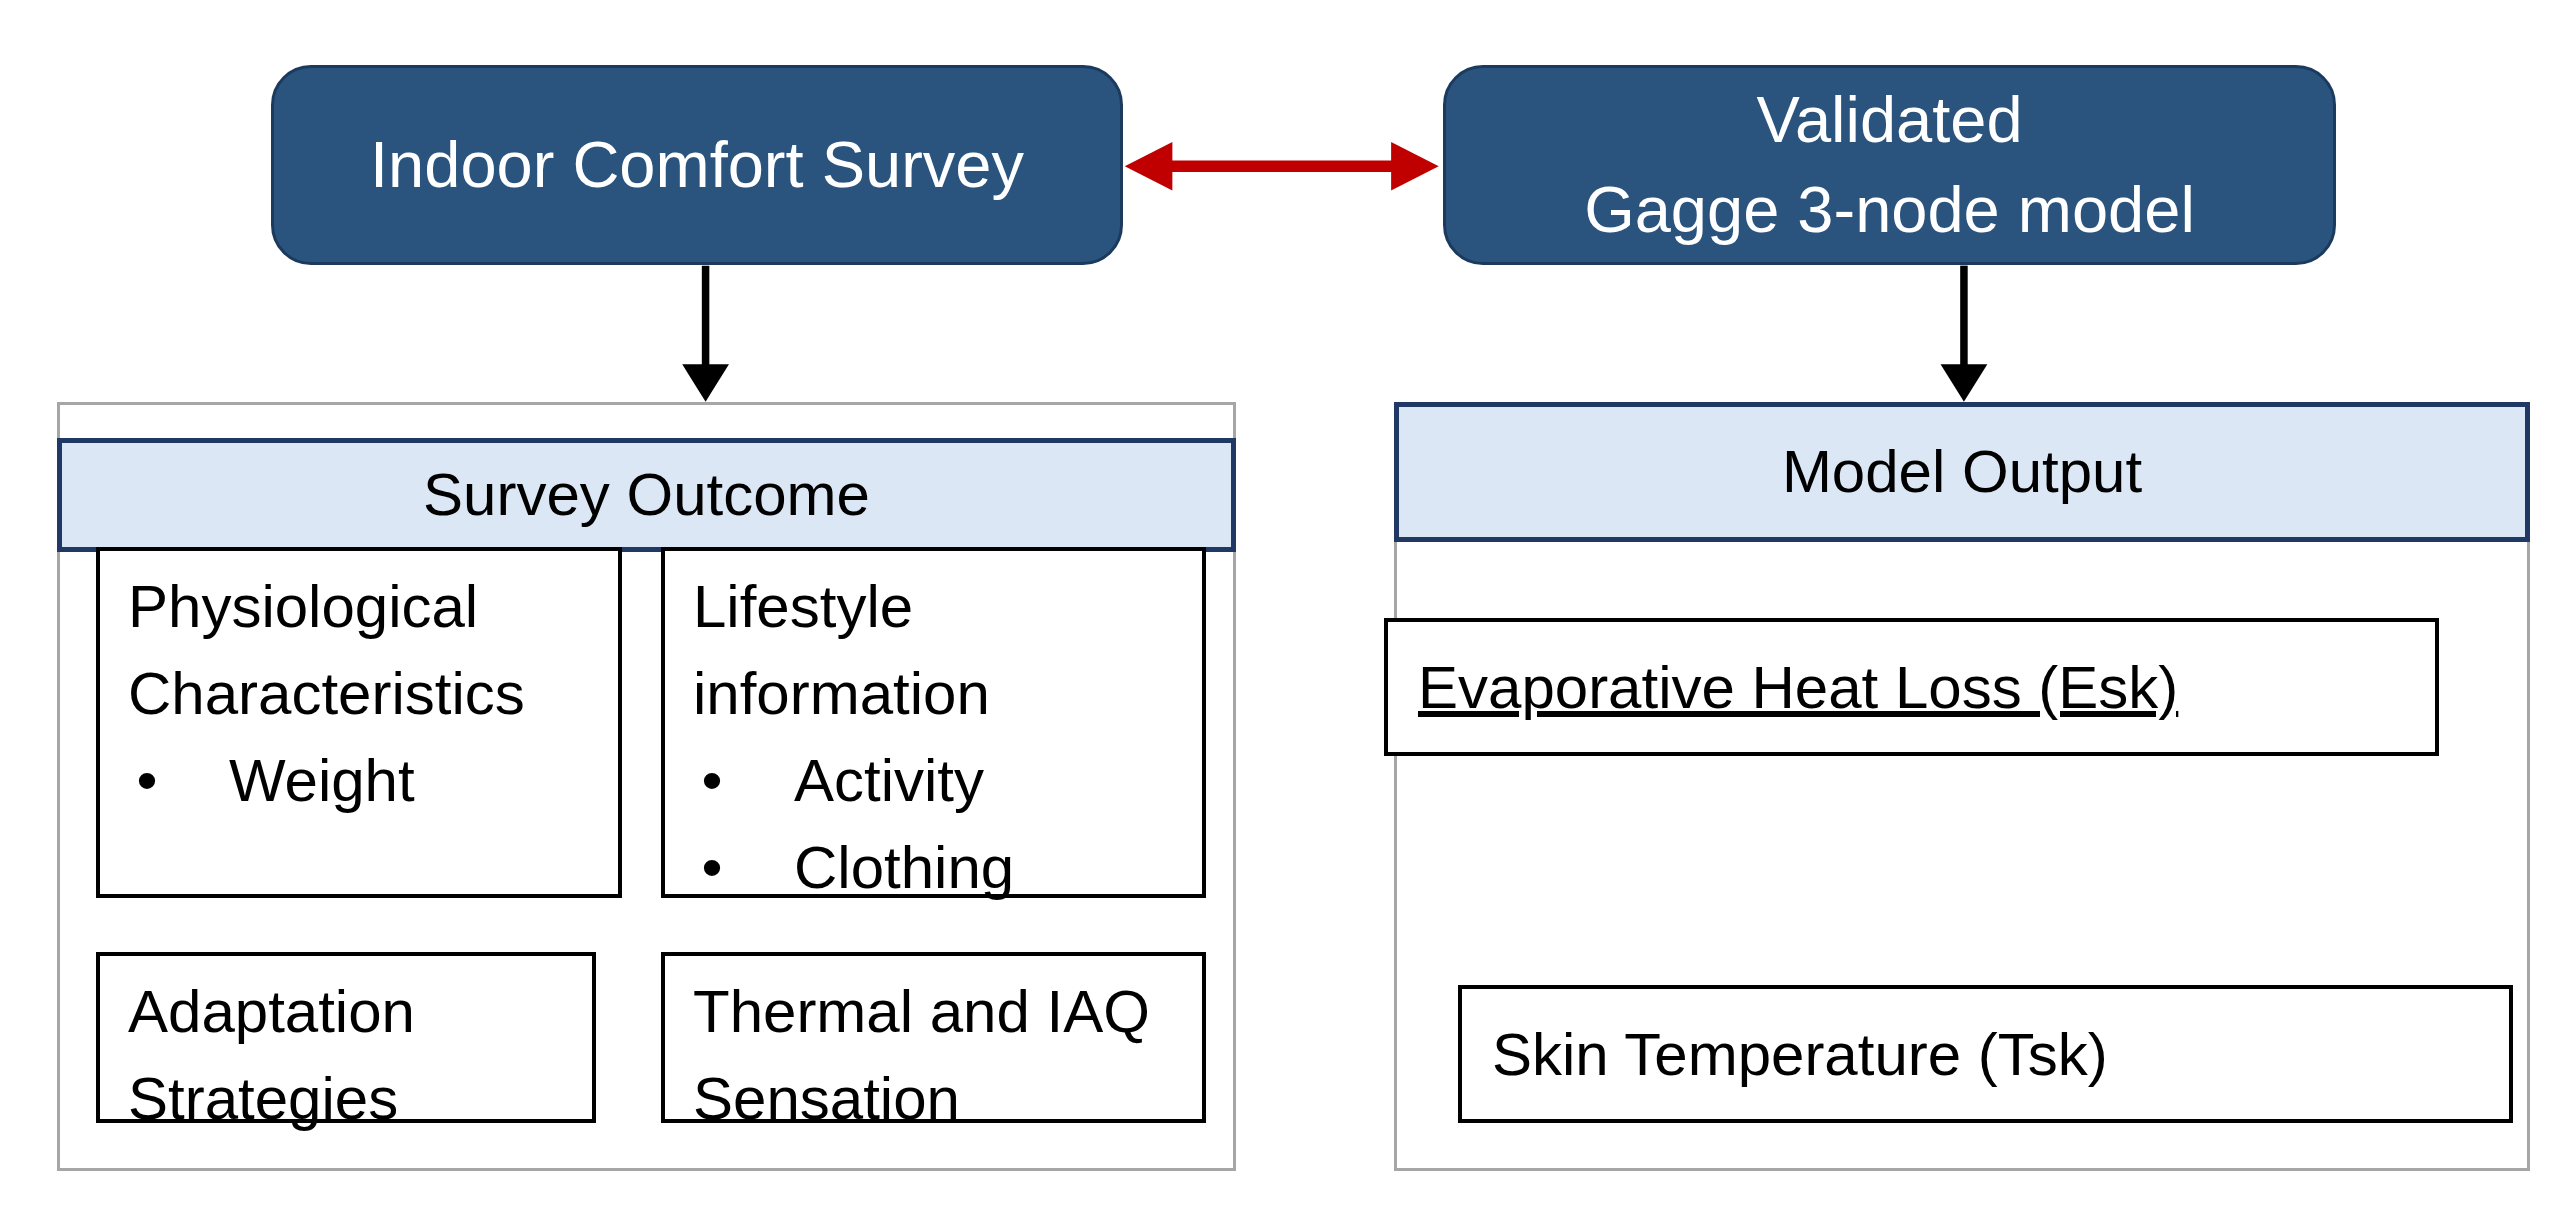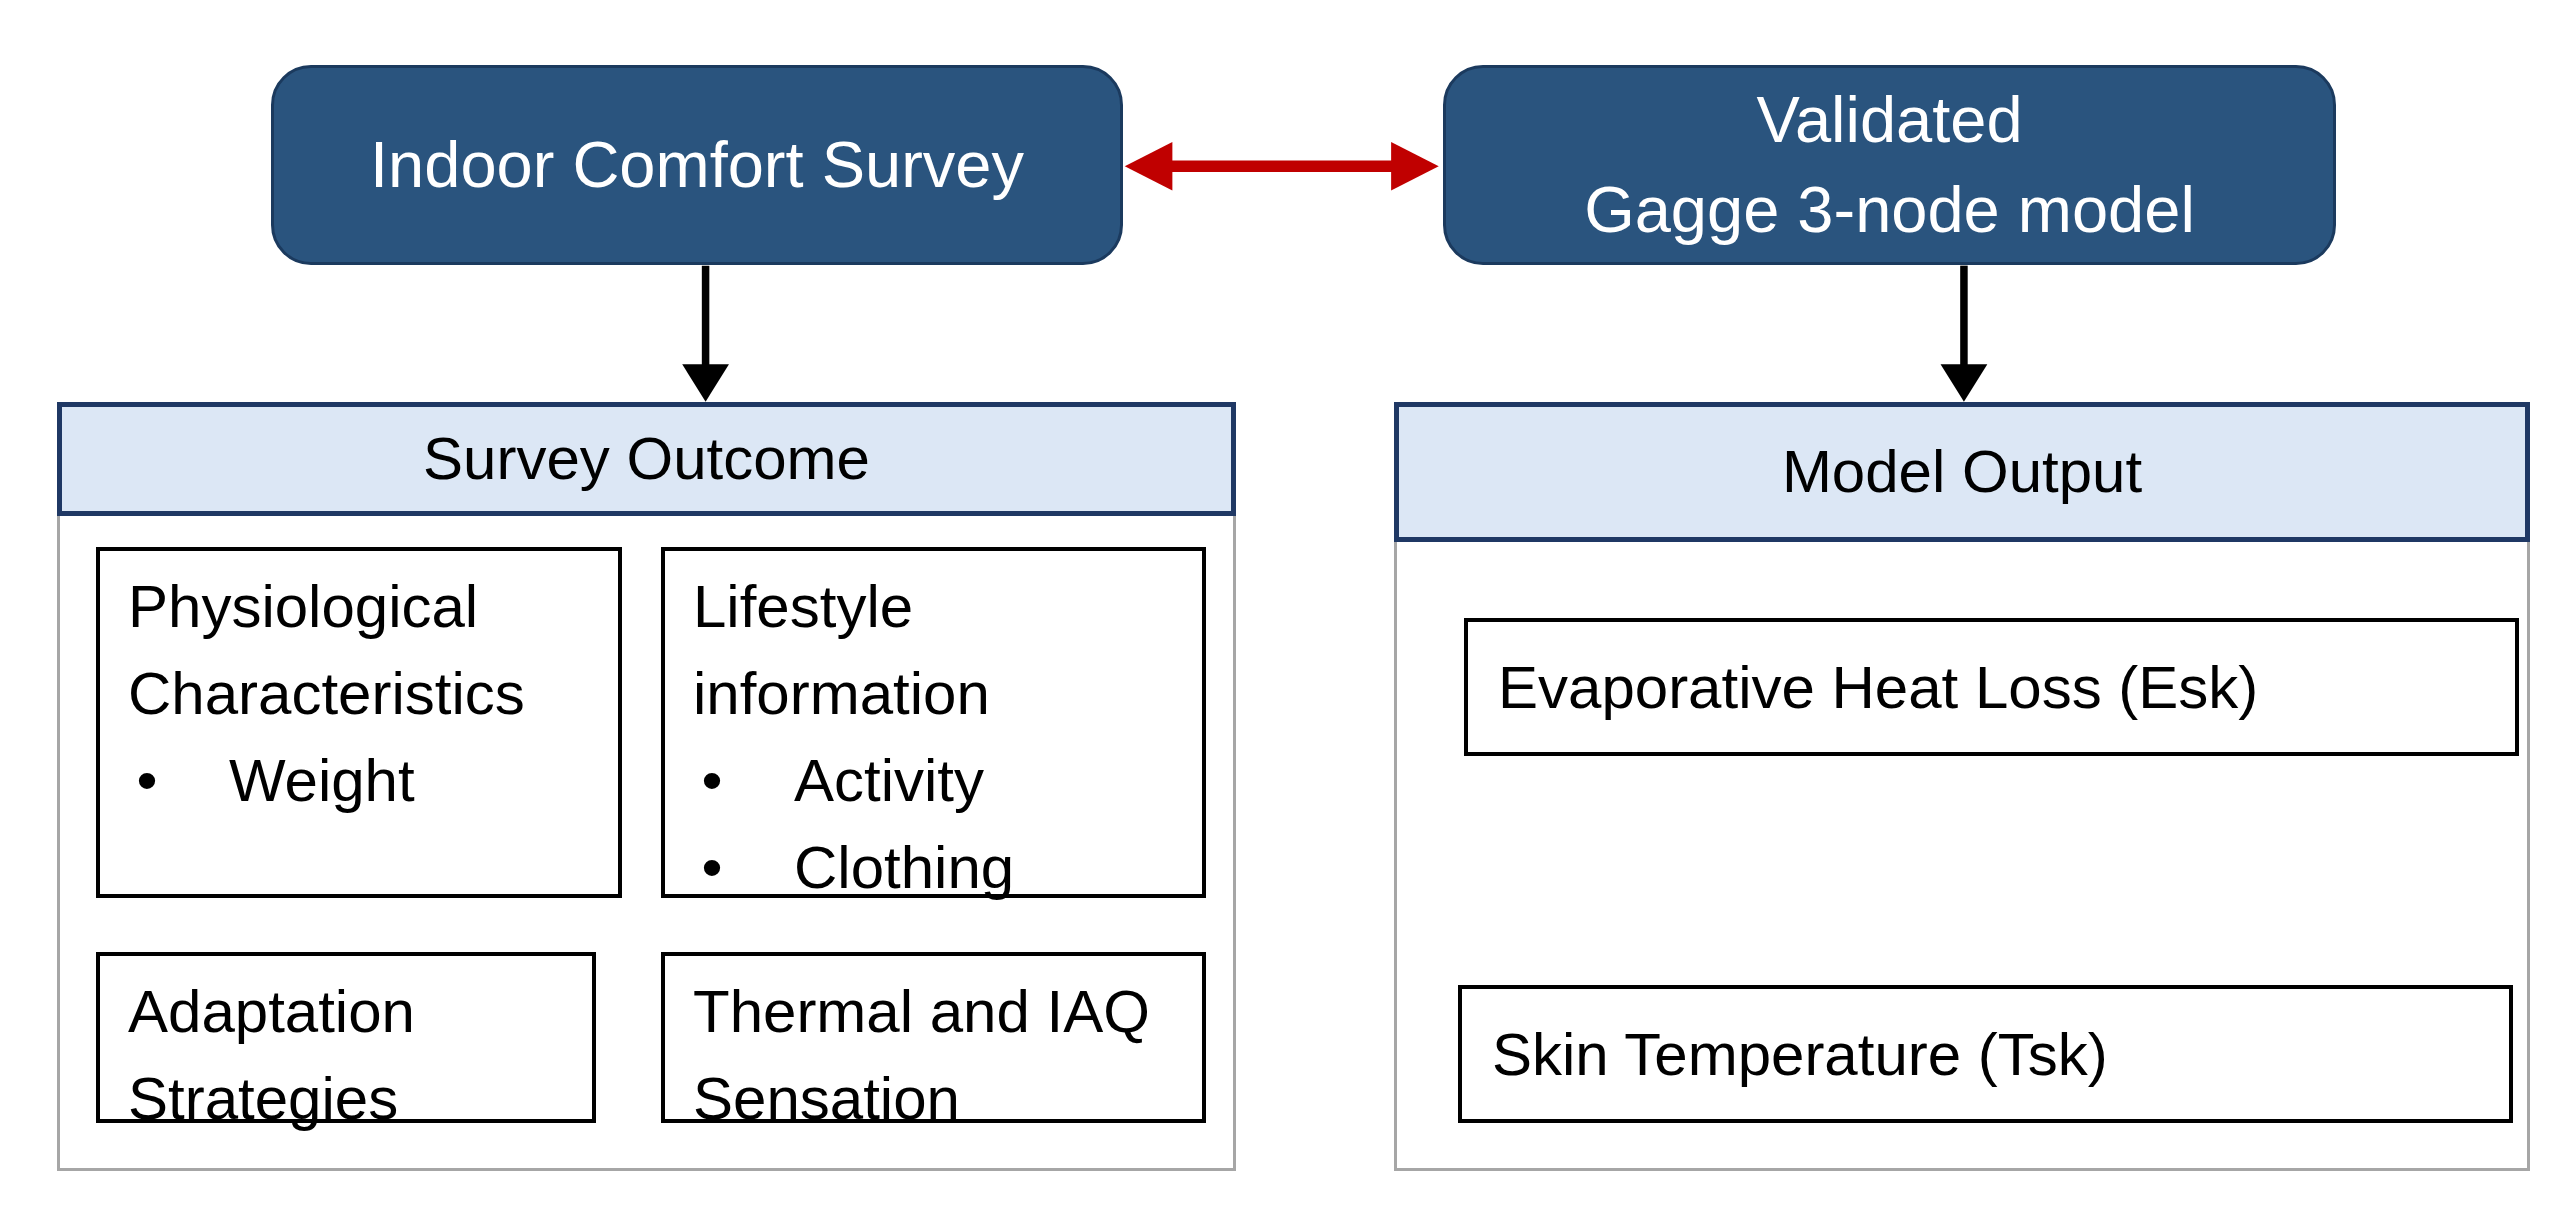--- a/index.html
+++ b/index.html
@@ -40,21 +40,21 @@
   #panel-right { left: 1394px; top: 402px; width: 1136px; height: 769px; }
 
   .panel-header {
     position: absolute; left: -3.3px; top: -3.3px; right: -3.3px;
     background: #dce7f5;
     border: 5px solid #1f3864;
     box-sizing: border-box;
     display: flex; align-items: center; justify-content: center;
     font-size: 60px;
   }
-  #panel-left  .panel-header { height: 114px; }
+  #panel-left  .panel-header { height: 114px; margin-top: 36px; }
   #panel-right .panel-header { height: 140px; }
 
   
   .ibox {
     position: absolute;
     background: #ffffff;
     border: 4.2px solid #000000;
     box-sizing: border-box;
     font-size: 60px; line-height: 1.45;
   }
@@ -73,21 +73,21 @@
 
   .obox {
     position: absolute;
     background: #ffffff;
     border: 4.2px solid #000000;
     box-sizing: border-box;
     display: flex; align-items: center;
     padding-left: 30px;
     font-size: 60px;
   }
-  #box-esk { left: 1464px; top: 618px;  width: 1055px; height: 138px; }
+  #box-esk { left: 1384px; top: 618px;  width: 1055px; height: 138px; text-decoration: underline; }
   #box-w   { left: 1440px; top: 806px;  width: 1055px; height: 138px; }
   #box-tsk { left: 1440px; top: 985px; width: 1055px; height: 138px; margin-left: 18px; }
 </style>
 </head>
 <body>
 
 <div id="canvas">
 
   <div class="node" id="node-survey">
     <span>Indoor Comfort Survey</span>

